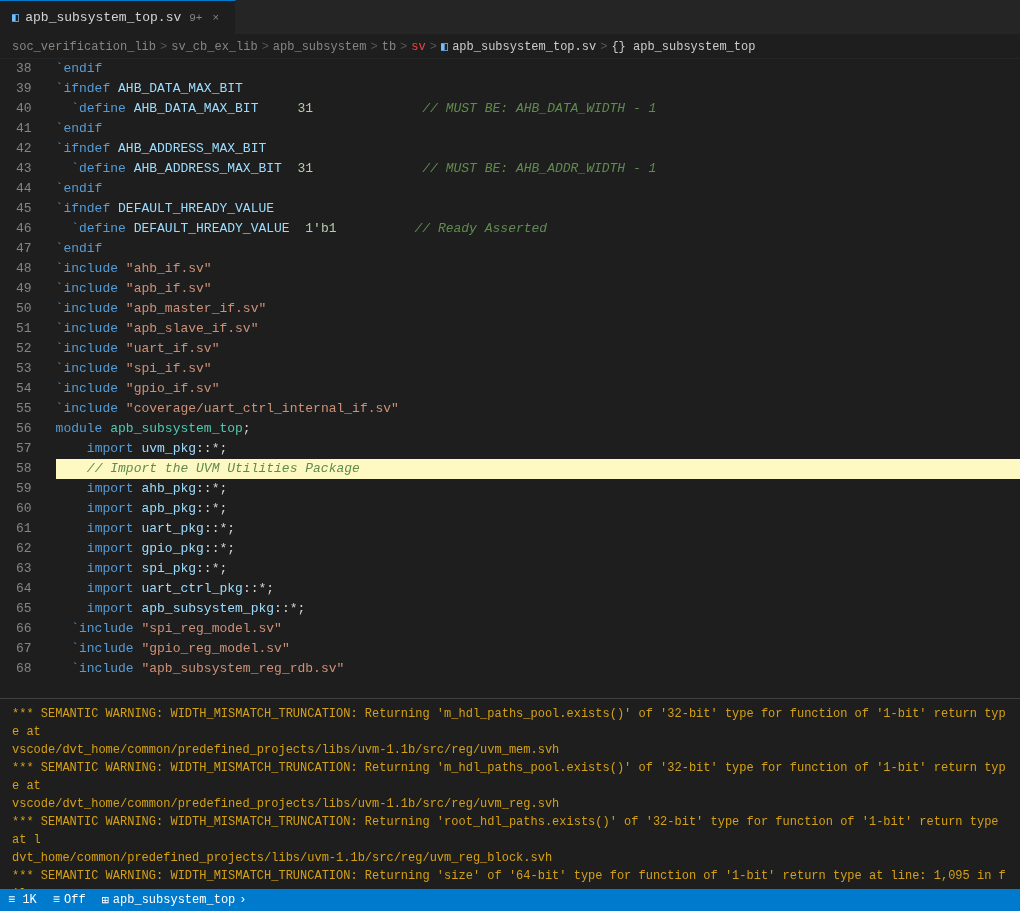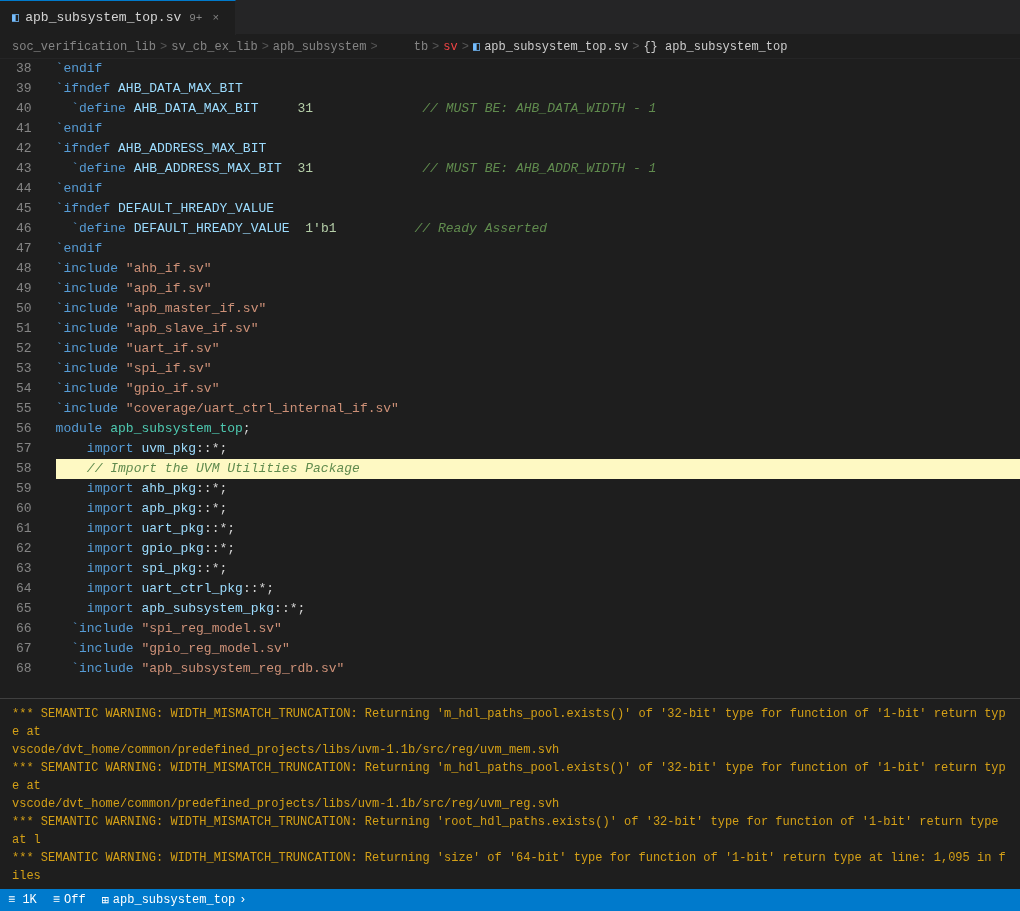--- a/index.html
+++ b/index.html
@@ -192,21 +192,21 @@
   </div>
 </div>
 
 <div class="breadcrumb">
   <span style="color:#858585;">soc_verification_lib</span>
   <span class="sep">&gt;</span>
   <span style="color:#858585;">sv_cb_ex_lib</span>
   <span class="sep">&gt;</span>
   <span style="color:#858585;">apb_subsystem</span>
   <span class="sep">&gt;</span>
-  <span style="color:#858585;margin-left:32px;">tb</span>
+  <span style="color:#858585;">tb</span>
   <span class="sep">&gt;</span>
   <span style="color:#ef4444;">sv</span>
   <span class="sep">&gt;</span>
   <span class="file-icon">◧</span>
   <span style="color:#cccccc;">apb_subsystem_top.sv</span>
   <span class="sep">&gt;</span>
   <span style="color:#cccccc;">{} apb_subsystem_top</span>
 </div>
 
 <div class="editor-area">
@@ -285,20 +285,21 @@
   </div>
 </div>
 
 <div class="terminal-panel">
   <div class="output-content" id="output-content">
       <div class="output-line" style="color: rgb(212, 160, 23);">*** SEMANTIC WARNING: WIDTH_MISMATCH_TRUNCATION: Returning 'm_hdl_paths_pool.exists()' of '32-bit' type for function of '1-bit' return type at</div>
       <div class="output-line" style="color: rgb(212, 160, 23);">vscode/dvt_home/common/predefined_projects/libs/uvm-1.1b/src/reg/uvm_mem.svh</div>
       <div class="output-line" style="color: rgb(212, 160, 23);">*** SEMANTIC WARNING: WIDTH_MISMATCH_TRUNCATION: Returning 'm_hdl_paths_pool.exists()' of '32-bit' type for function of '1-bit' return type at</div>
       <div class="output-line" style="color: rgb(212, 160, 23);">vscode/dvt_home/common/predefined_projects/libs/uvm-1.1b/src/reg/uvm_reg.svh</div>
       <div class="output-line" style="color: rgb(212, 160, 23);">*** SEMANTIC WARNING: WIDTH_MISMATCH_TRUNCATION: Returning 'root_hdl_paths.exists()' of '32-bit' type for function of '1-bit' return type at l</div>
+      <div class="output-line" style="color: rgb(212, 160, 23);">dvt_home/common/predefined_projects/libs/uvm-1.1b/src/reg/uvm_reg_block.svh</div>
       <div class="output-line" style="color: rgb(212, 160, 23);">*** SEMANTIC WARNING: WIDTH_MISMATCH_TRUNCATION: Returning 'size' of '64-bit' type for function of '1-bit' return type at line: 1,095 in files</div>
     </div>
 </div>
 
 <div class="status-bar">
   <div class="status-item">
     <span>≡ <span>1K</span></span>
   </div>
   <div class="status-item">
     <span>≡ </span>

